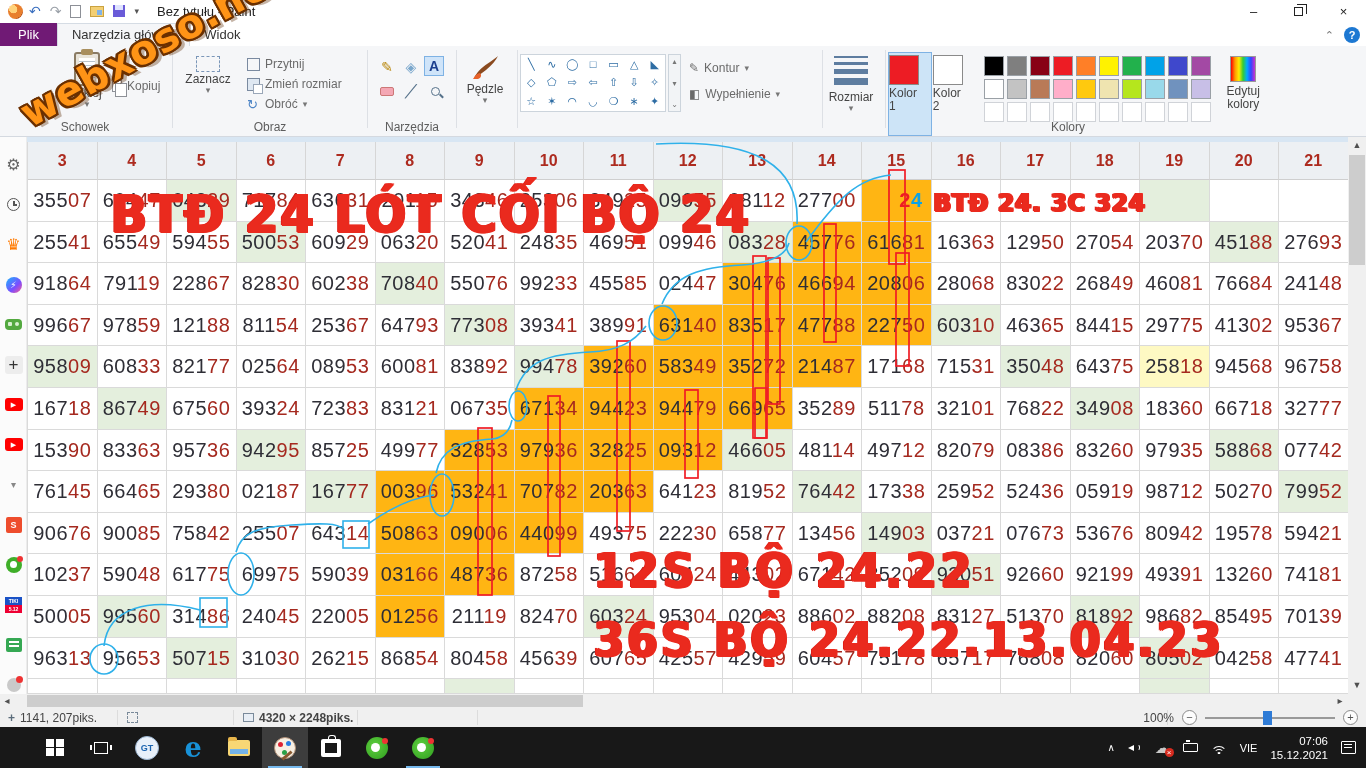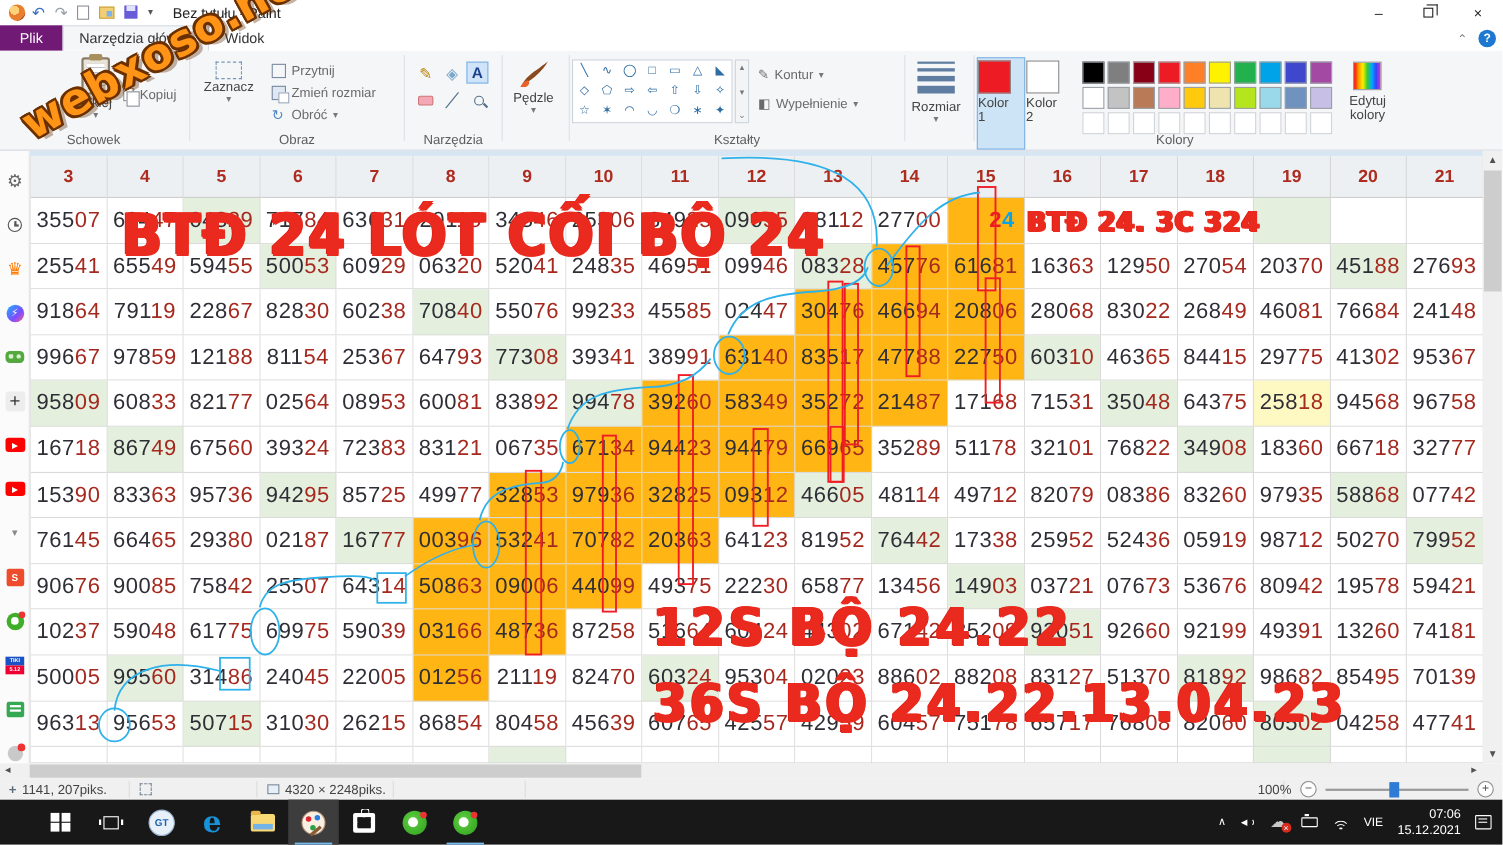--- a/index.html
+++ b/index.html
@@ -361,21 +361,20 @@
               <span>Kontur</span>
               <span class="drop-caret">▾</span>
             </div>
           <div class="smallrow">
               <span>◧</span>
               <span>Wypełnienie</span>
               <span class="drop-caret">▾</span>
             </div>
         </div>
       </div>
-      <div class="glabel">Kształty</div>
     </div>
     <div class="rsep"></div>
 
     <div class="rgroup" style="width:58px;">
       <div class="size-btn">
         <span class="size-ic">
             <i></i>
             <i></i>
             <i></i>
             <i></i>
@@ -835,21 +834,21 @@
   <div class="statusbar">
     <span class="st-item" style="left:8px;">
       <span class="st-cross">+</span>
       <span>1141, 207piks.</span>
     </span>
     <span class="st-sep" style="left:117px;"></span>
     <span class="st-item" style="left:127px;">
         <span class="st-selic"></span>
       </span>
     <span class="st-sep" style="left:233px;"></span>
-    <span class="st-item" style="left:243px;">
+    <span class="st-item" style="left:243px;font-weight:bold;">
       <span class="st-sizeic"></span>
       <span>4320 × 2248piks.</span>
     </span>
     <span class="st-sep" style="left:357px;"></span>
     <span class="st-sep" style="left:477px;"></span>
     <span class="st-sep" style="left:1167px;"></span>
     <div class="zoomctl">
       <span>100%</span>
       <span class="zbtn">−</span>
       <span class="ztrack">

